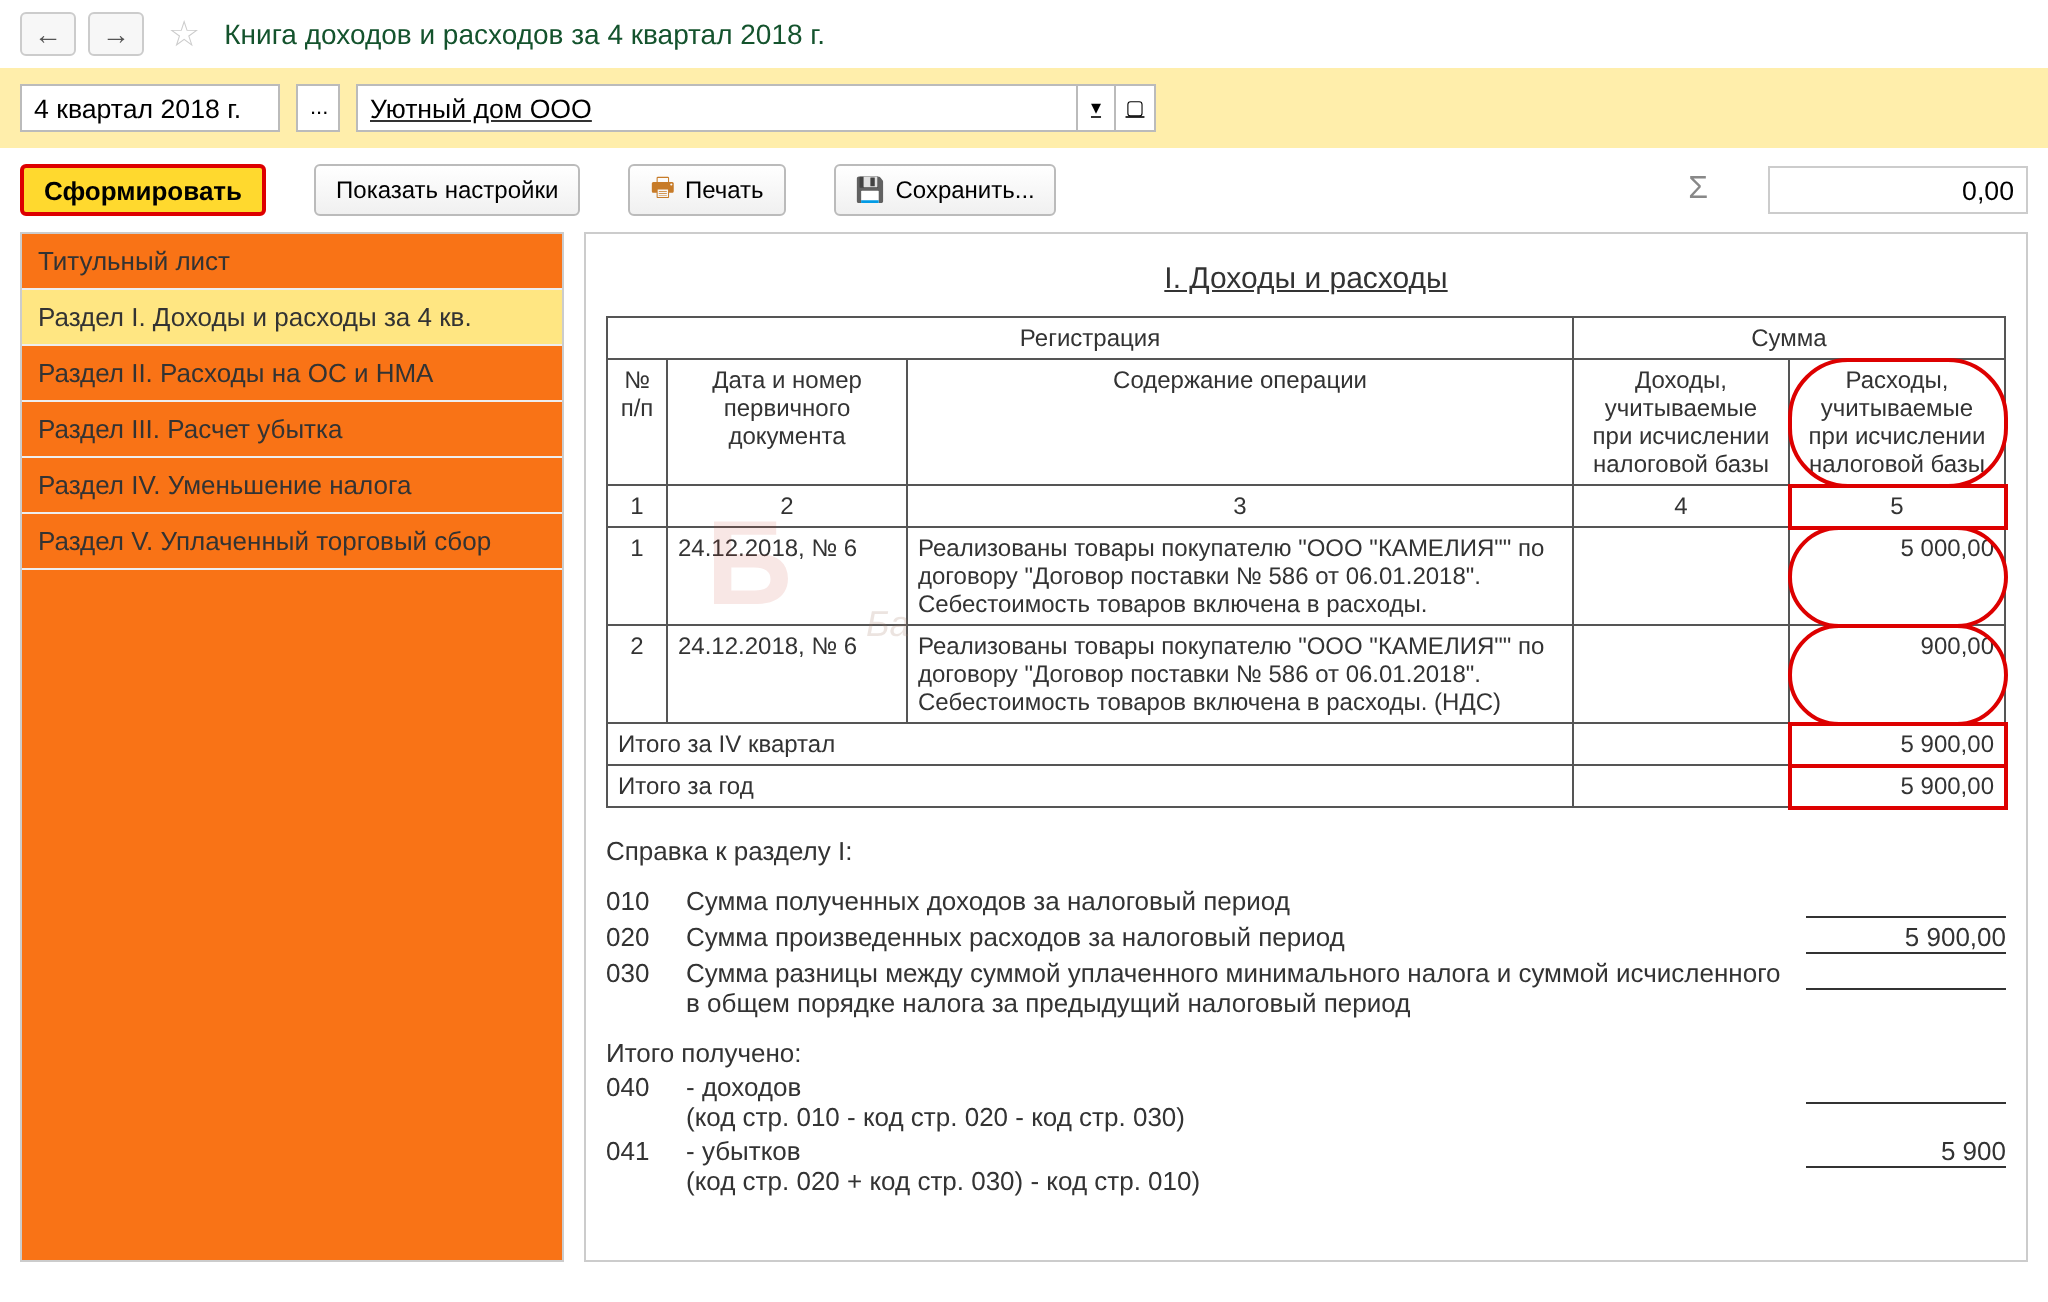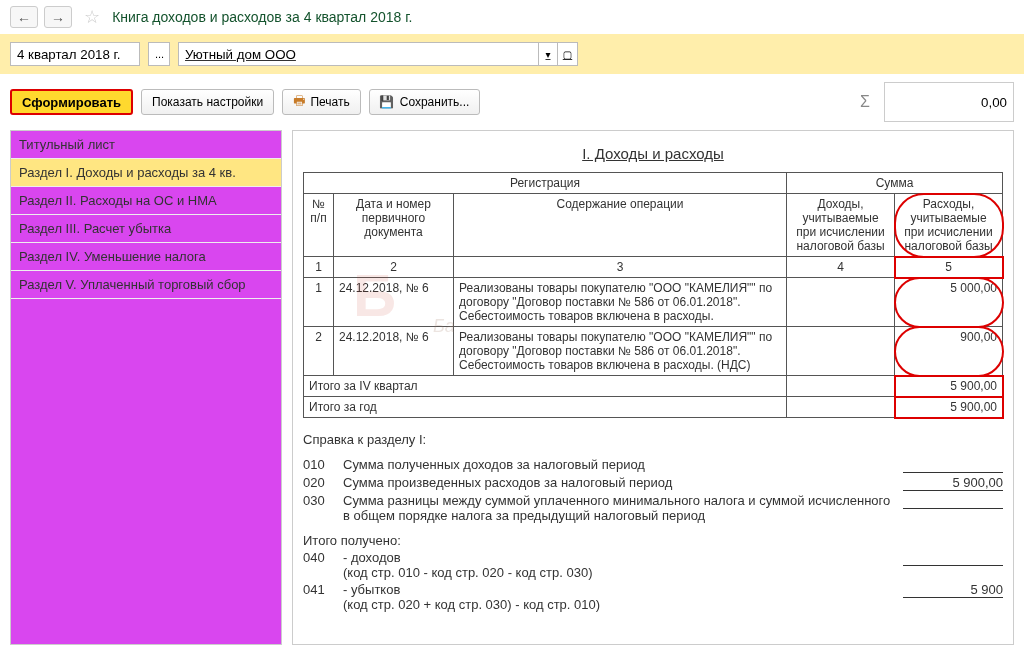--- a/index.html
+++ b/index.html
@@ -80,21 +80,21 @@
     background: #fff;
     cursor: pointer;
     font-size: 10px;
     padding: 0;
   }
   .org-btn + .org-btn { border-left: none; }
   .toolbar {
     display: flex;
     align-items: center;
     padding: 8px 10px;
-    gap: 8px;
+    gap: 24px;
   }
   .btn {
     height: 26px;
     border: 1px solid #bbb;
     border-radius: 3px;
     background: linear-gradient(#fff,#f0f0f0);
     padding: 0 10px;
     cursor: pointer;
     display: inline-flex;
     align-items: center;
@@ -108,36 +108,36 @@
     font-size: 13px;
   }
   .toolbar-spacer { flex: 1; }
   .sigma {
     font-size: 16px;
     color: #888;
     margin-right: 6px;
   }
   .sum-field {
     width: 130px;
-    height: 40px;
+    height: 24px;
     border: 1px solid #ccc;
     text-align: right;
     padding: 2px 6px;
     background: #fff;
   }
   .main {
     display: flex;
     padding: 0 10px 10px 10px;
     gap: 10px;
     height: calc(651px - 126px);
   }
   .sidebar {
     width: 272px;
     border: 1px solid #ccc;
-    background: #d946ef;
+    background: #f97316;
     overflow: hidden;
   }
   .sidebar-item {
     padding: 6px 8px;
     border-bottom: 1px solid #eee;
     cursor: pointer;
     color: #333;
     font-size: 13px;
   }
   .sidebar-item.active {

